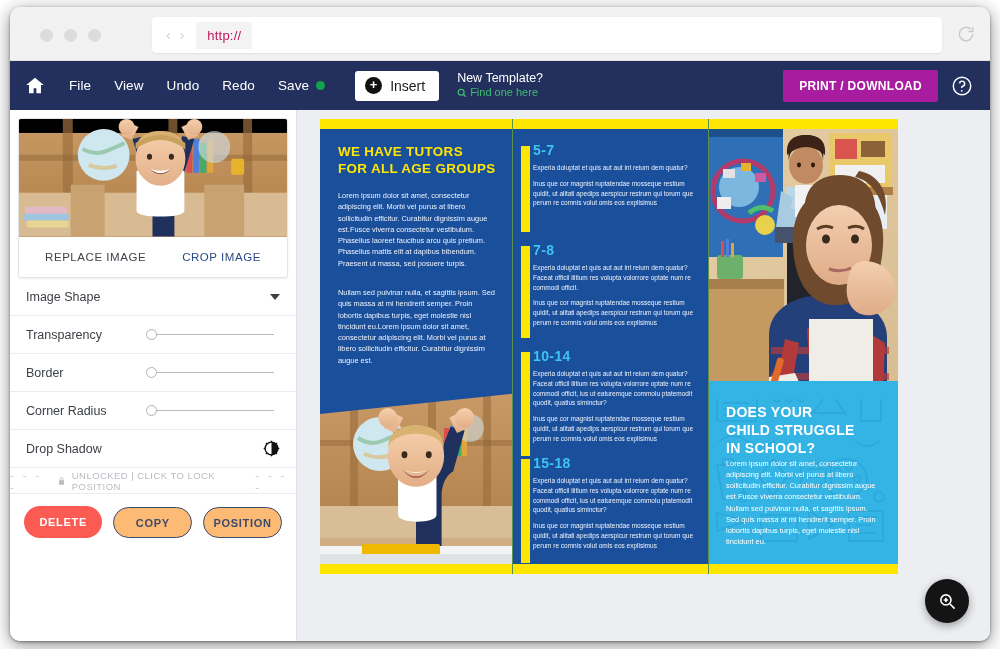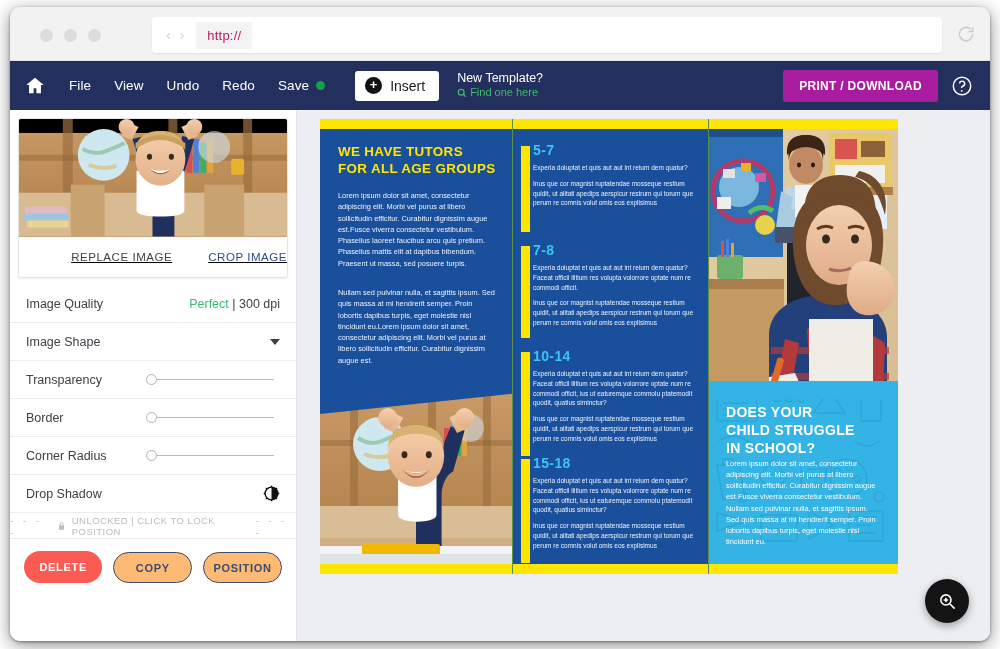--- a/index.html
+++ b/index.html
@@ -107,23 +107,22 @@
     border:1px solid #e3e5e8;
     border-radius:3px;
     box-shadow: 0 1px 2px rgba(0,0,0,.07);
     overflow:hidden;
   }
   #thumb {
     height: 118px; position:relative; overflow:hidden;
     background:#c99a68;
   }
   #thumb-actions {
-    height:40px; display:flex; align-items:center; justify-content:flex-end; gap:36px;
+    height:40px; display:flex; align-items:center; justify-content:center; gap:36px;
     background:#ffffff;
-    text-decoration:underline;
   }
   #replace-image { font-size:11.5px; color:#3f4349; letter-spacing:.55px; cursor:pointer; }
   #crop-image { font-size:11.5px; color:#2d4a86; letter-spacing:.55px; cursor:pointer; }
 
   .opt-row {
     height: 38px; display:flex; align-items:center;
     border-bottom:1px solid #ececee;
     padding: 0 16px;
   }
   .opt-row:first-of-type { border-top:1px solid #ececee; }
@@ -368,24 +367,20 @@
               <path d="M130 49q12 11 24 0q-12 13-24 0z" fill="#8d4a46"></path>
             </g>
           </svg>
         </div>
         <div id="thumb-actions">
           <span id="replace-image">REPLACE IMAGE</span>
           <span id="crop-image">CROP IMAGE</span>
         </div>
       </div>
 
-      <div class="opt-row" style="margin-top:7px;">
-        <span class="opt-label">Image Quality</span>
-        <span class="opt-value"><span class="good">Perfect</span><span> | 300 dpi</span></span>
-      </div>
 
       <div class="opt-row">
         <span class="opt-label">Image Shape</span>
         <span class="caret"></span>
       </div>
 
       <div class="opt-row">
         <span class="opt-label">Transparency</span>
         <span class="slider">
             <span class="track"></span>

